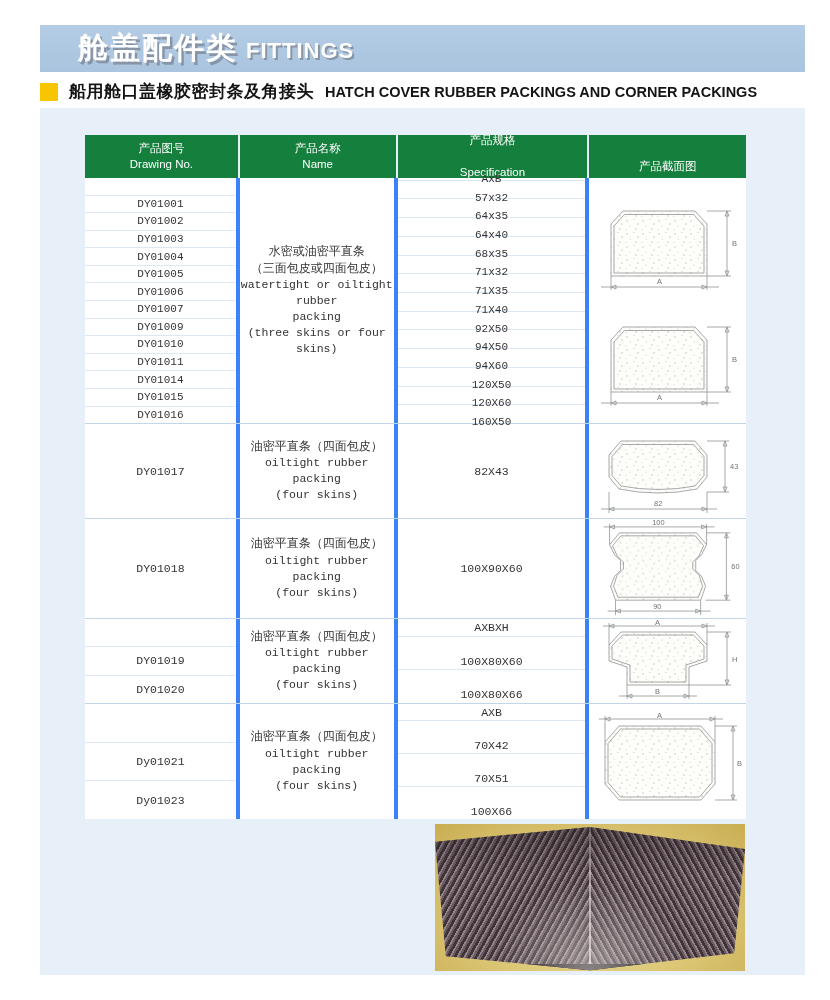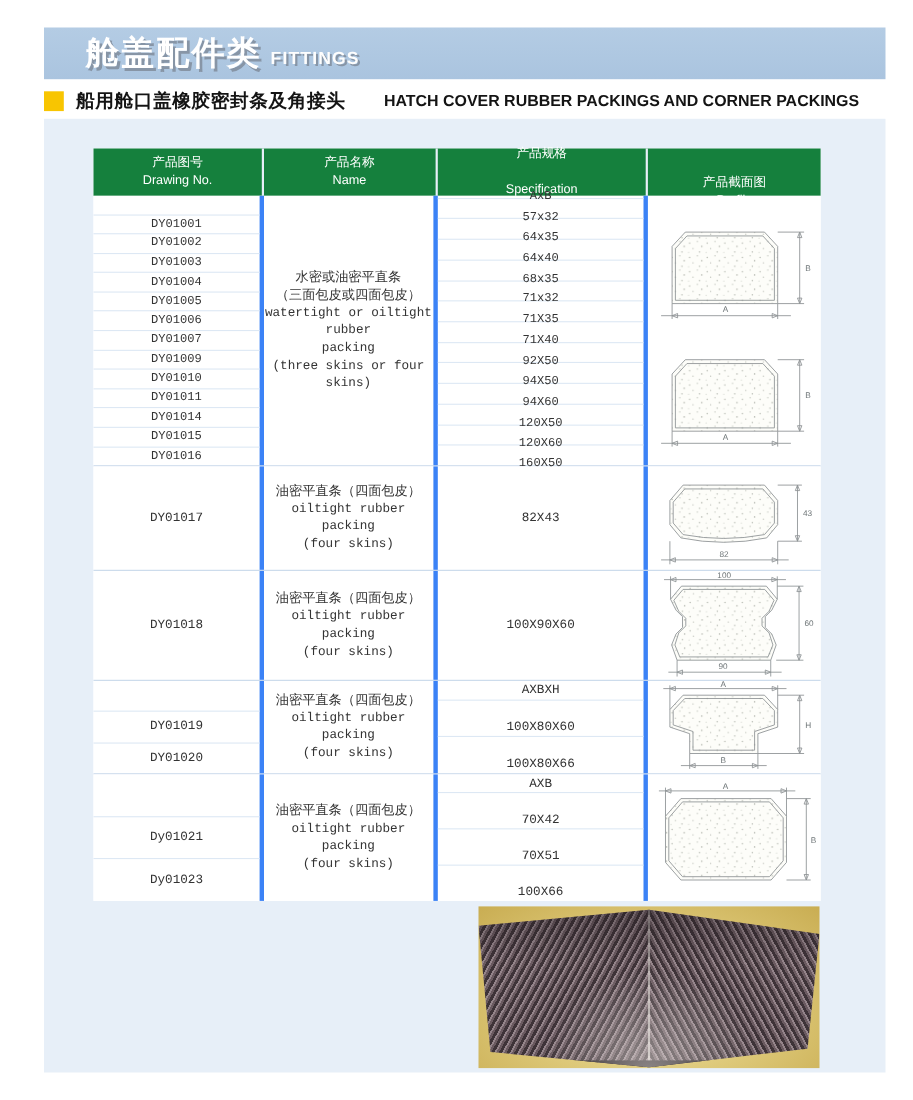--- a/index.html
+++ b/index.html
@@ -6,28 +6,28 @@
   html,body { width:830px; height:1000px; background:#ffffff; font-family:"Liberation Sans", sans-serif; }
   .page { position:relative; width:830px; height:1000px; overflow:hidden; }
 
   
   .header-bar { position:absolute; left:40px; top:25px; width:765px; height:47px;
     background:linear-gradient(180deg,#b4cce4 0%,#aac4df 100%);
     display:flex; align-items:center; padding-left:38px; }
   .title-wrap { display:flex; align-items:baseline; gap:8px; }
   .title-zh { font-size:30px; font-weight:bold; color:#ffffff; letter-spacing:2px;
     text-shadow:2.5px 2.5px 0 #8795a6; }
-  .title-en { font-size:16px; font-weight:bold; color:#fdfdfd; letter-spacing:1px;
+  .title-en { font-size:22px; font-weight:bold; color:#fdfdfd; letter-spacing:1px;
     text-shadow:2px 2px 0 #8795a6; }
 
   
   .subtitle { position:absolute; left:40px; top:80px; display:flex; align-items:center; gap:11px; }
   .bullet { width:18px; height:18px; background:#f8c501; flex:0 0 auto; }
   .subtitle-zh { font-size:17px; font-weight:bold; color:#141414; letter-spacing:0.5px; }
-  .subtitle-en { font-size:14.5px; font-weight:bold; color:#141414; letter-spacing:0;margin-left:24px; }
+  .subtitle-en { font-size:14.5px; font-weight:bold; color:#141414; letter-spacing:0; }
 
   
   .panel { position:absolute; left:40px; top:108px; width:765px; height:867px; background:#e7eff8; }
 
   
   .ptable { position:absolute; left:45px; top:27px; width:661px; background:#ffffff; }
   .thead { display:flex; height:43px; background:#15803d; }
   .th { display:flex; flex-direction:column; align-items:center; justify-content:center;
         color:#ffffff; line-height:1.35; border-right:2px solid #e7eff8; }
   .th:last-child { border-right:none;margin-top:36px; }

